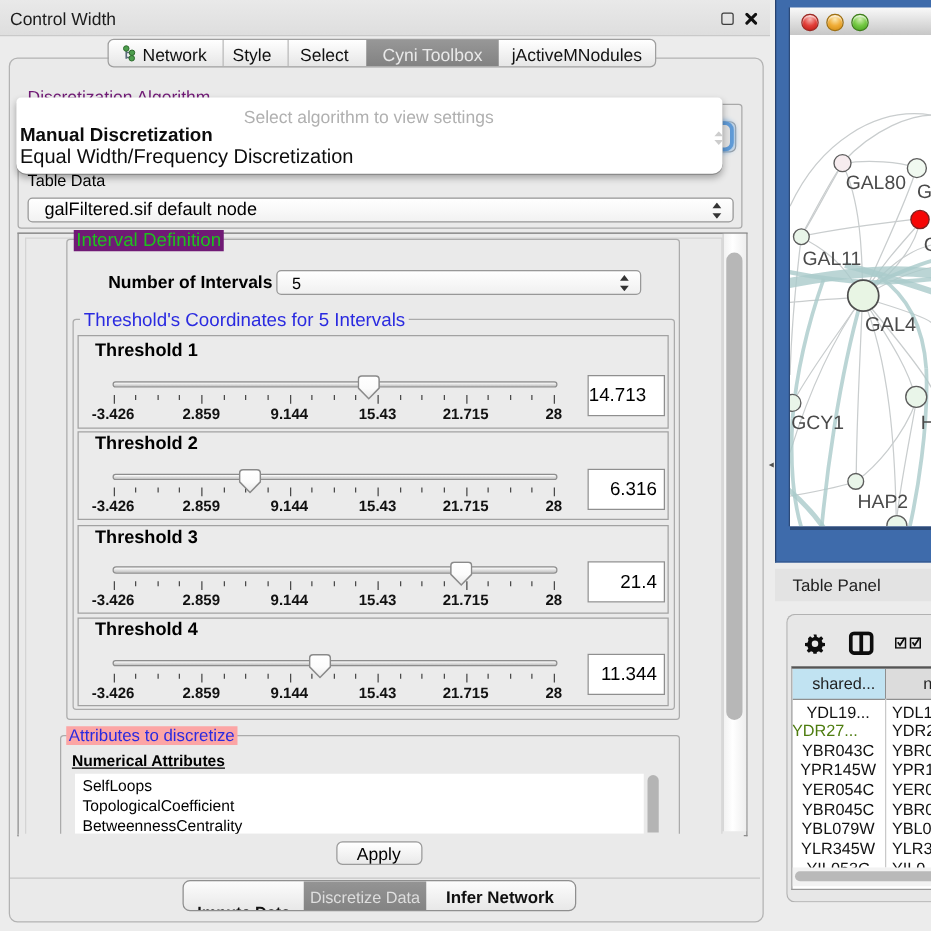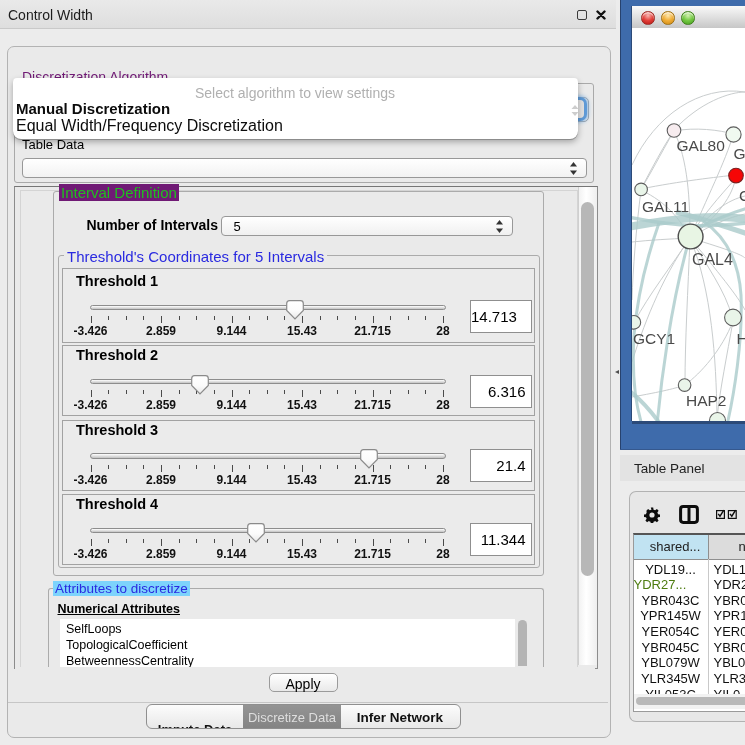--- a/index.html
+++ b/index.html
@@ -16,39 +16,59 @@
 
 <div class="abs" style="left:0;top:0;width:616px;height:28px;background:linear-gradient(#e9e9e9,#dedede);border-bottom:1px solid #c9c9c9;"></div>
 <div class="abs" style="left:8px;top:7px;font-size:14px;color:#1c1c1c;">Control Width</div>
 <div class="abs" style="left:577px;top:10px;width:8px;height:8px;border:1.6px solid #3c3c3c;border-radius:2px;"></div>
 <svg class="abs" style="left:595.5px;top:10px;" width="10" height="10" viewBox="0 0 10 10">
       <path d="M1.5 1.5 L8.5 8.5 M8.5 1.5 L1.5 8.5" stroke="#111" stroke-width="2.4" stroke-linecap="round"></path>
     </svg>
 
 <div class="abs" style="left:7px;top:46px;width:602px;height:690px;background:#eaeaea;border:1px solid #b3b3b3;border-radius:7px;"></div>
 
+<div class="abs" style="left:86px;top:31px;width:437px;height:21px;background:linear-gradient(#ffffff,#e6e6e6);border:1px solid #9f9f9f;border-radius:5px;overflow:hidden;">
+  <div class="abs" style="left:90.5px;top:0;width:1px;height:21px;background:#b9b9b9;"></div>
+  <div class="abs" style="left:142.5px;top:0;width:1px;height:21px;background:#b9b9b9;"></div>
+  <div class="abs" style="left:206px;top:0;width:106px;height:21px;background:linear-gradient(#979797,#828282);"></div>
+  <div class="abs" style="left:0;top:0;width:206px;height:21px;font-size:14px;color:#111;">
+     <span class="abs" style="left:27px;top:4px;">Network</span>
+     <span class="abs" style="left:99px;top:4px;">Style</span>
+     <span class="abs" style="left:153px;top:4px;">Select</span>
+  </div>
+  <div class="abs" style="left:206px;top:3.5px;width:106px;text-align:center;font-size:14px;color:#e9e9e9;">Cyni Toolbox</div>
+  <div class="abs" style="left:312px;top:3.5px;width:125px;text-align:center;font-size:14px;color:#111;">jActiveMNodules</div>
+
+  <svg class="abs" style="left:11px;top:4px;" width="14" height="14" viewBox="0 0 14 14">
+    <path d="M3 3 L3 11 M3 6 L7 6 M3 10 L7 10" stroke="#5a6b7a" stroke-width="1.3" fill="none"></path>
+    <circle cx="3" cy="2.8" r="2.2" fill="#4d9e4d" stroke="#2e6b2e" stroke-width="0.8"></circle>
+    <circle cx="7.6" cy="6.2" r="2.2" fill="#4d9e4d" stroke="#2e6b2e" stroke-width="0.8"></circle>
+    <circle cx="7.4" cy="10.6" r="2.2" fill="#4d9e4d" stroke="#2e6b2e" stroke-width="0.8"></circle>
+  </svg>
+</div>
 
 <div class="abs" style="left:14px;top:83px;width:578px;height:98px;border:1px solid #a9a9a9;border-top:1px solid #a9a9a9;border-radius:3px;"></div>
 <div class="abs" style="left:22px;top:68.5px;font-size:14px;color:#701a75;">Discretization Algorithm</div>
 
 <div class="abs" style="left:560px;top:97px;width:27px;height:23px;background:#e8e8e8;border:1px solid #999;border-radius:5px;"></div>
 <div class="abs" style="left:570px;top:96.5px;width:11px;height:18px;border:3px solid #5f9ad6;border-radius:7px;box-shadow:0 0 4px 1px #8ab7e2;background:#e0e0e0;"></div>
 
 <div class="abs" style="left:13px;top:78px;width:564.5px;height:61px;background:#ffffff;border-radius:4px 4px 8px 8px;box-shadow:0 1px 0 rgba(130,130,130,0.8), 0 3px 6px rgba(0,0,0,0.3);"></div>
 <div class="abs" style="left:13px;top:85px;width:564px;text-align:center;font-size:14px;color:#b0b0b0;">Select algorithm to view settings</div>
 <div class="abs" style="left:16px;top:100px;font-size:15px;font-weight:bold;color:#0c0c0c;">Manual Discretization</div>
 <div class="abs" style="left:16px;top:116.5px;font-size:16px;color:#0c0c0c;">Equal Width/Frequency Discretization</div>
 
 <svg class="abs" style="left:571px;top:104.5px;" width="8" height="11" viewBox="0 0 8 11">
   <path d="M4 0 L7.5 4 L0.5 4 Z" fill="#cdcdcd"></path>
   <path d="M4 11 L7.5 7 L0.5 7 Z" fill="#cdcdcd"></path>
 </svg>
 
 <div class="abs" style="left:22px;top:136.5px;font-size:13px;color:#000;">Table Data</div>
 <div class="abs" style="left:21.5px;top:157.5px;width:563px;height:18px;background:linear-gradient(#ffffff,#f2f2f2);border:1px solid #989898;border-radius:4px;">
+  <span class="abs" style="left:13px;top:1.5px;font-size:14.5px;color:#000;">galFiltered.sif default node</span>
   <svg class="abs" style="right:8px;top:3px;" width="9" height="13" viewBox="0 0 9 13">
     <path d="M4.5 0 L8 4.5 L1 4.5 Z" fill="#333"></path>
     <path d="M4.5 13 L8 8.5 L1 8.5 Z" fill="#333"></path>
   </svg>
 </div>
 
 <div class="abs" style="left:14px;top:186px;width:581.5px;height:480.5px;background:#eaeaea;border:1px solid #8c8c8c;border-top-color:#767676;overflow:hidden;">
 </div>
 
 <div class="abs" style="left:577.5px;top:187px;width:18px;height:478px;background:linear-gradient(90deg,#f2f2f2,#ffffff 40%,#eeeeee);border-left:1px solid #cfcfcf;"></div>
@@ -232,21 +252,21 @@
             <stop offset="0" stop-color="#ffffff"></stop>
             <stop offset="0.55" stop-color="#fbfbfb"></stop>
             <stop offset="1" stop-color="#e8e8e8"></stop>
           </linearGradient>
         </defs>
 </svg>
 <div class="abs" style="left:470px;top:523.10px;width:54.5px;height:31px;background:#fff;border:1px solid #8f8f8f;font-size:15px;color:#000;text-align:right;line-height:31px;padding-right:5px;">11.344</div>
 </div>
 
 <div class="abs" style="left:48px;top:587.5px;width:493.5px;height:100px;border:1px solid #ababab;border-radius:3px;border-bottom:none;"></div>
-<div class="abs" style="left:53px;top:580.5px;font-size:13.5px;color:#2a2ae0;background:#7dd3fc;padding:0 2px;">Attributes to discretize</div>
+<div class="abs" style="left:53px;top:580.5px;font-size:13.5px;color:#2a2ae0;background:#fca5a5;padding:0 2px;">Attributes to discretize</div>
 <div class="abs" style="left:57.5px;top:601.5px;font-size:12.5px;font-weight:bold;color:#000;text-decoration:underline;">Numerical Attributes</div>
 <div class="abs" style="left:59.5px;top:618.5px;width:455px;height:48px;background:#ffffff;"></div>
 <div class="abs" style="left:66px;top:621.5px;font-size:12.5px;color:#000;">SelfLoops</div>
 <div class="abs" style="left:66px;top:637.8px;font-size:12.5px;color:#000;">TopologicalCoefficient</div>
 <div class="abs" style="left:66px;top:654.1px;font-size:12.5px;color:#000;">BetweennessCentrality</div>
 <div class="abs" style="left:517.5px;top:620px;width:9.5px;height:46px;background:#b4b4b4;border-radius:5px 5px 0 0;"></div>
 
 <div class="abs" style="left:15px;top:667px;width:580px;height:35px;background:#eaeaea;"></div>
 
 <div class="abs" style="left:268.5px;top:672.5px;width:67px;height:17px;background:linear-gradient(#ffffff,#e9e9e9);border:1px solid #9b9b9b;border-radius:5px;text-align:center;">

